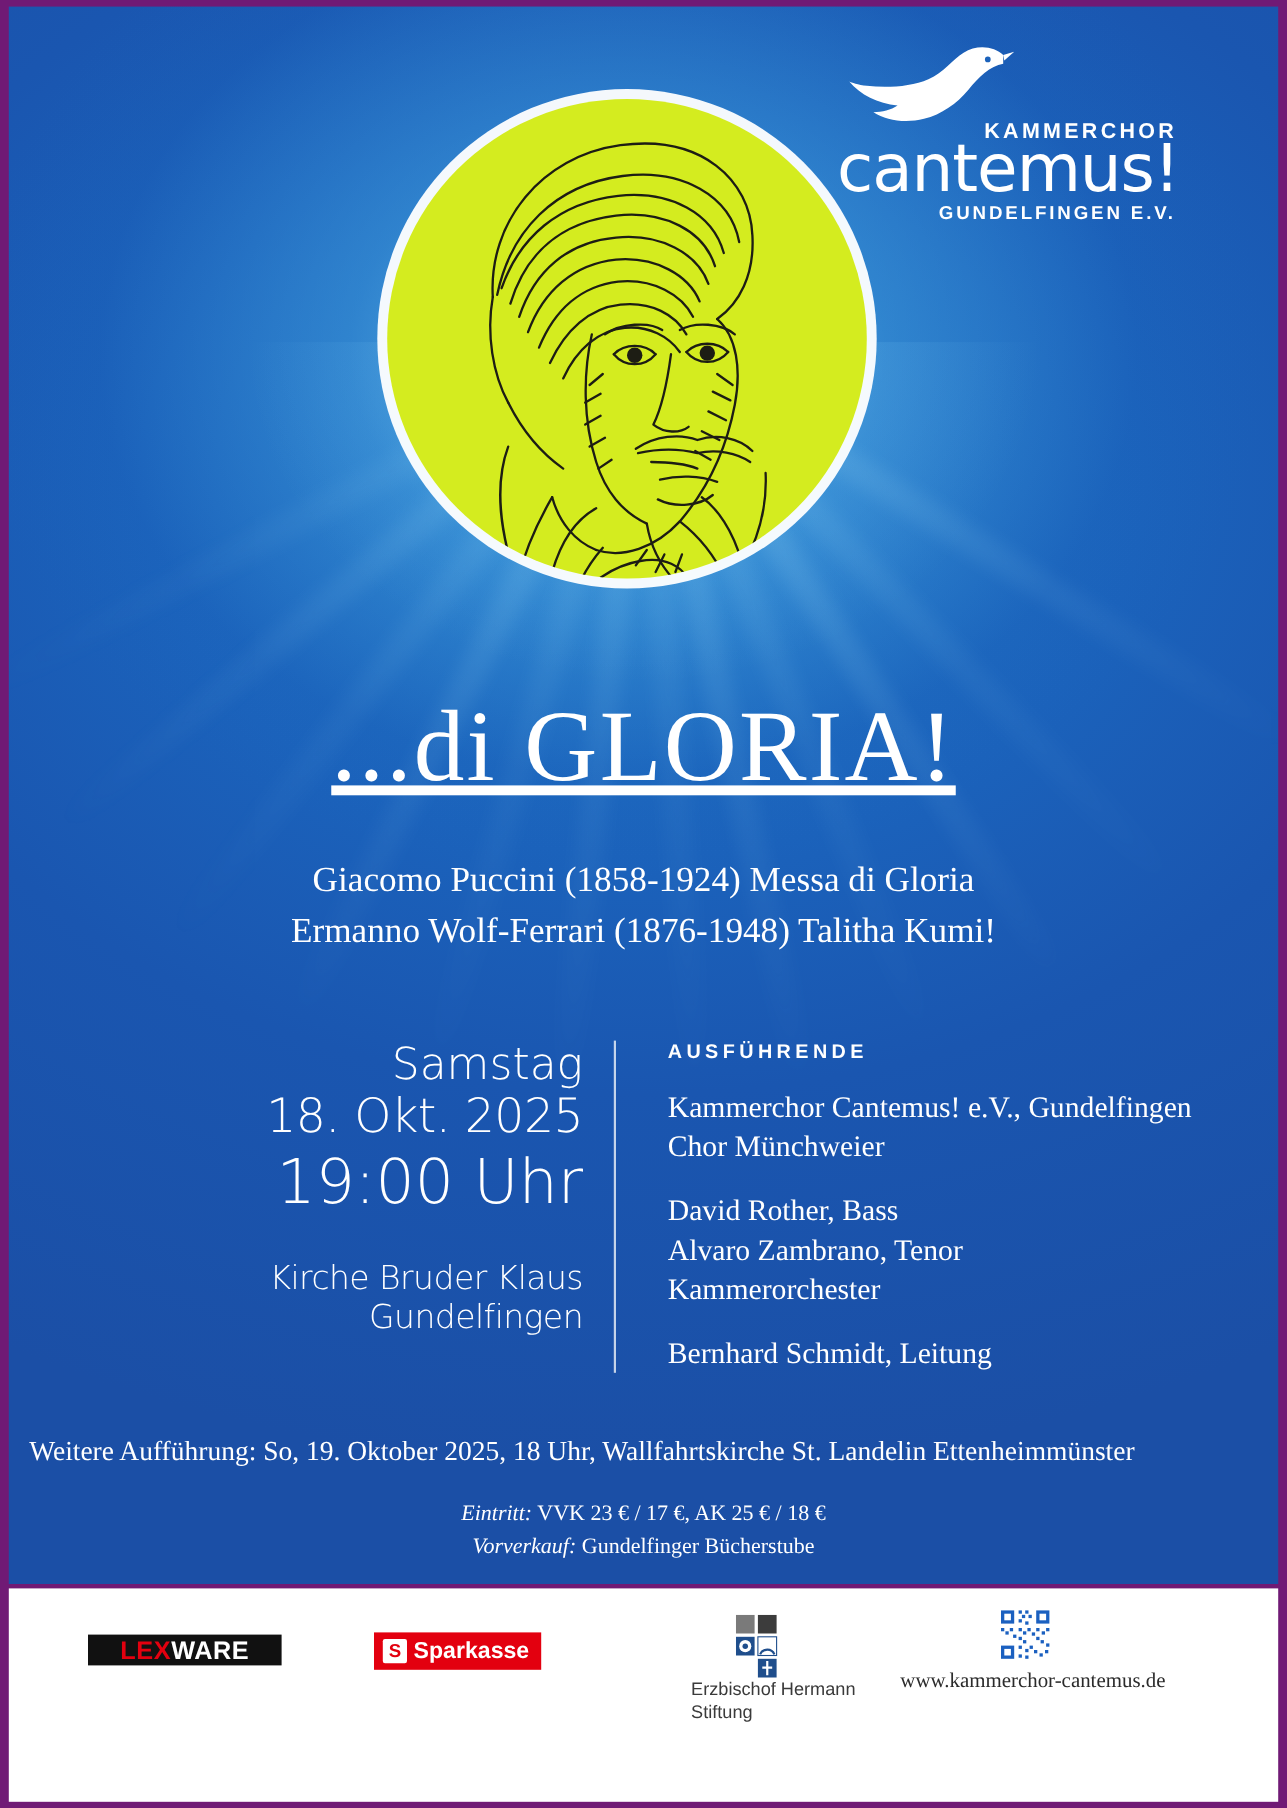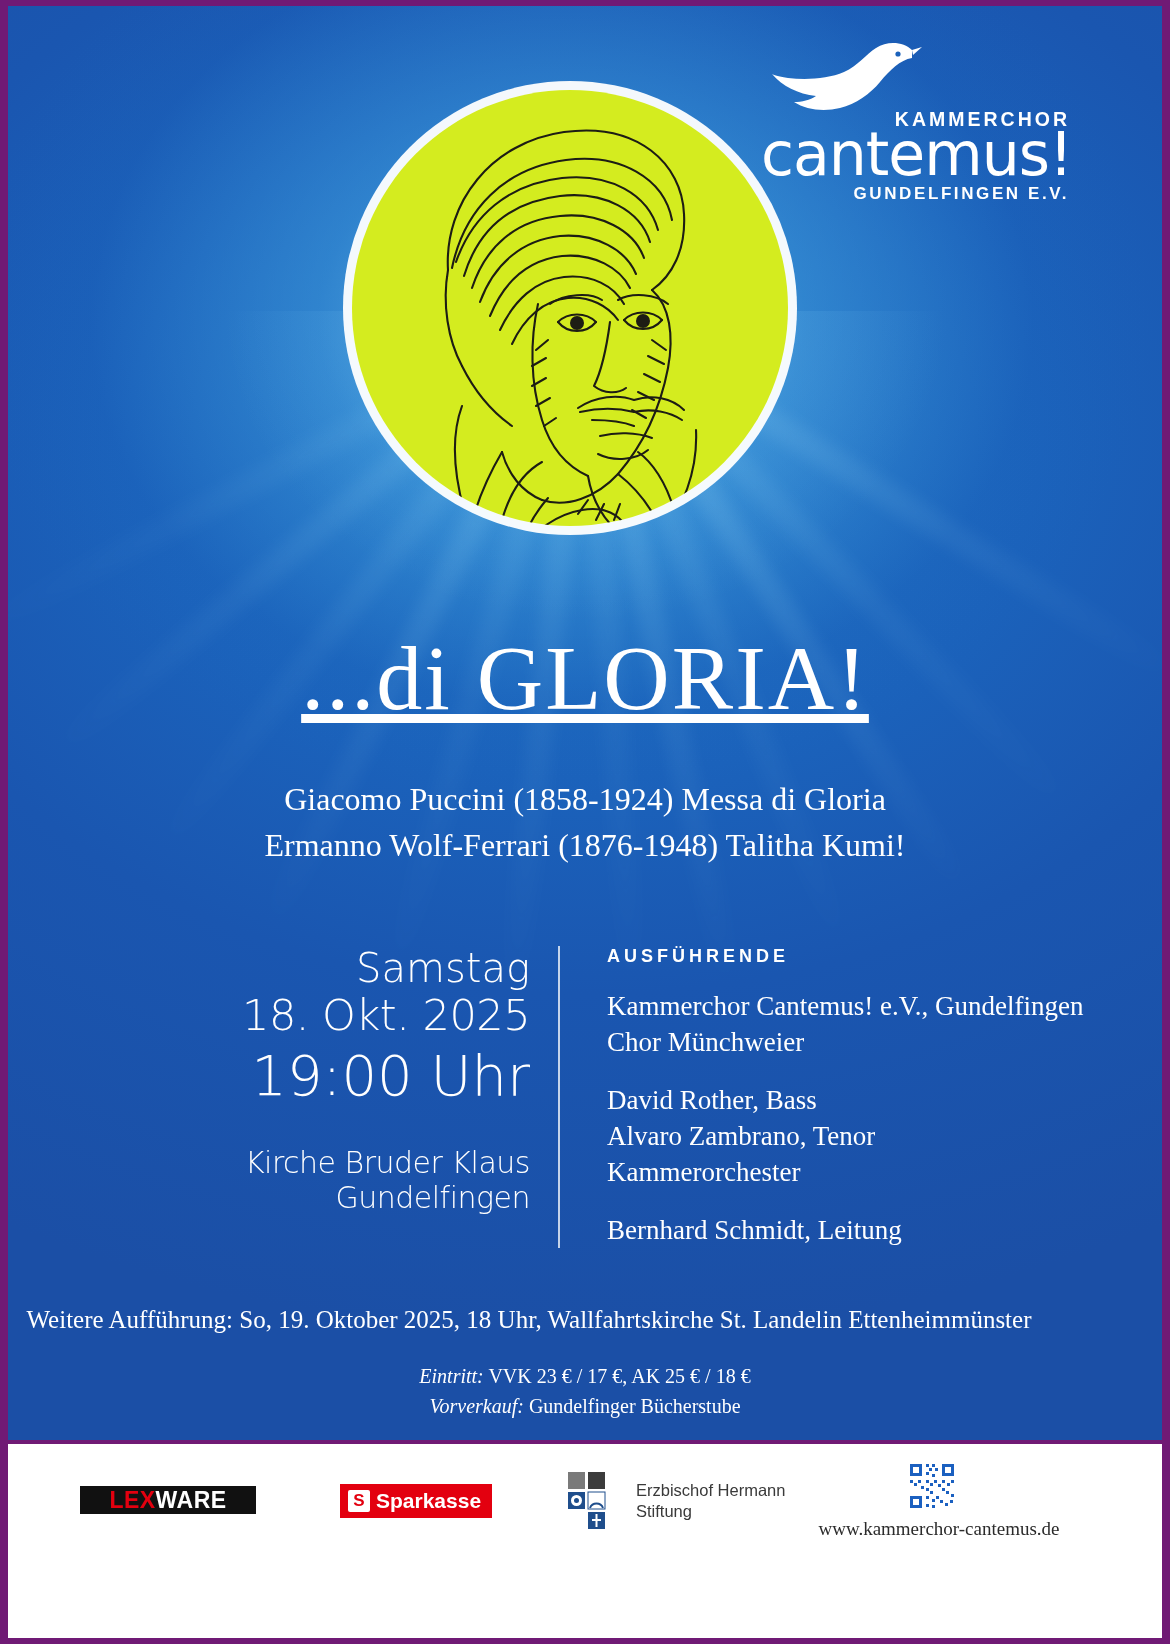--- a/index.html
+++ b/index.html
@@ -277,20 +277,21 @@
     font-size: 21px;
   }
   .erzbischof {
     position: absolute;
     left: 560px;
     top: 24px;
     width: 260px;
     height: 66px;
     display: flex;
     align-items: center;
+    flex-direction: column;
   }
   .erz-mark { width: 58px; height: 58px; position: relative; }
   .erz-text {
     margin-left: 10px;
     color: #3a3a3a;
     font-family: "Liberation Sans", sans-serif;
     font-size: 16.5px;
     line-height: 1.25;
   }
   .qr {

